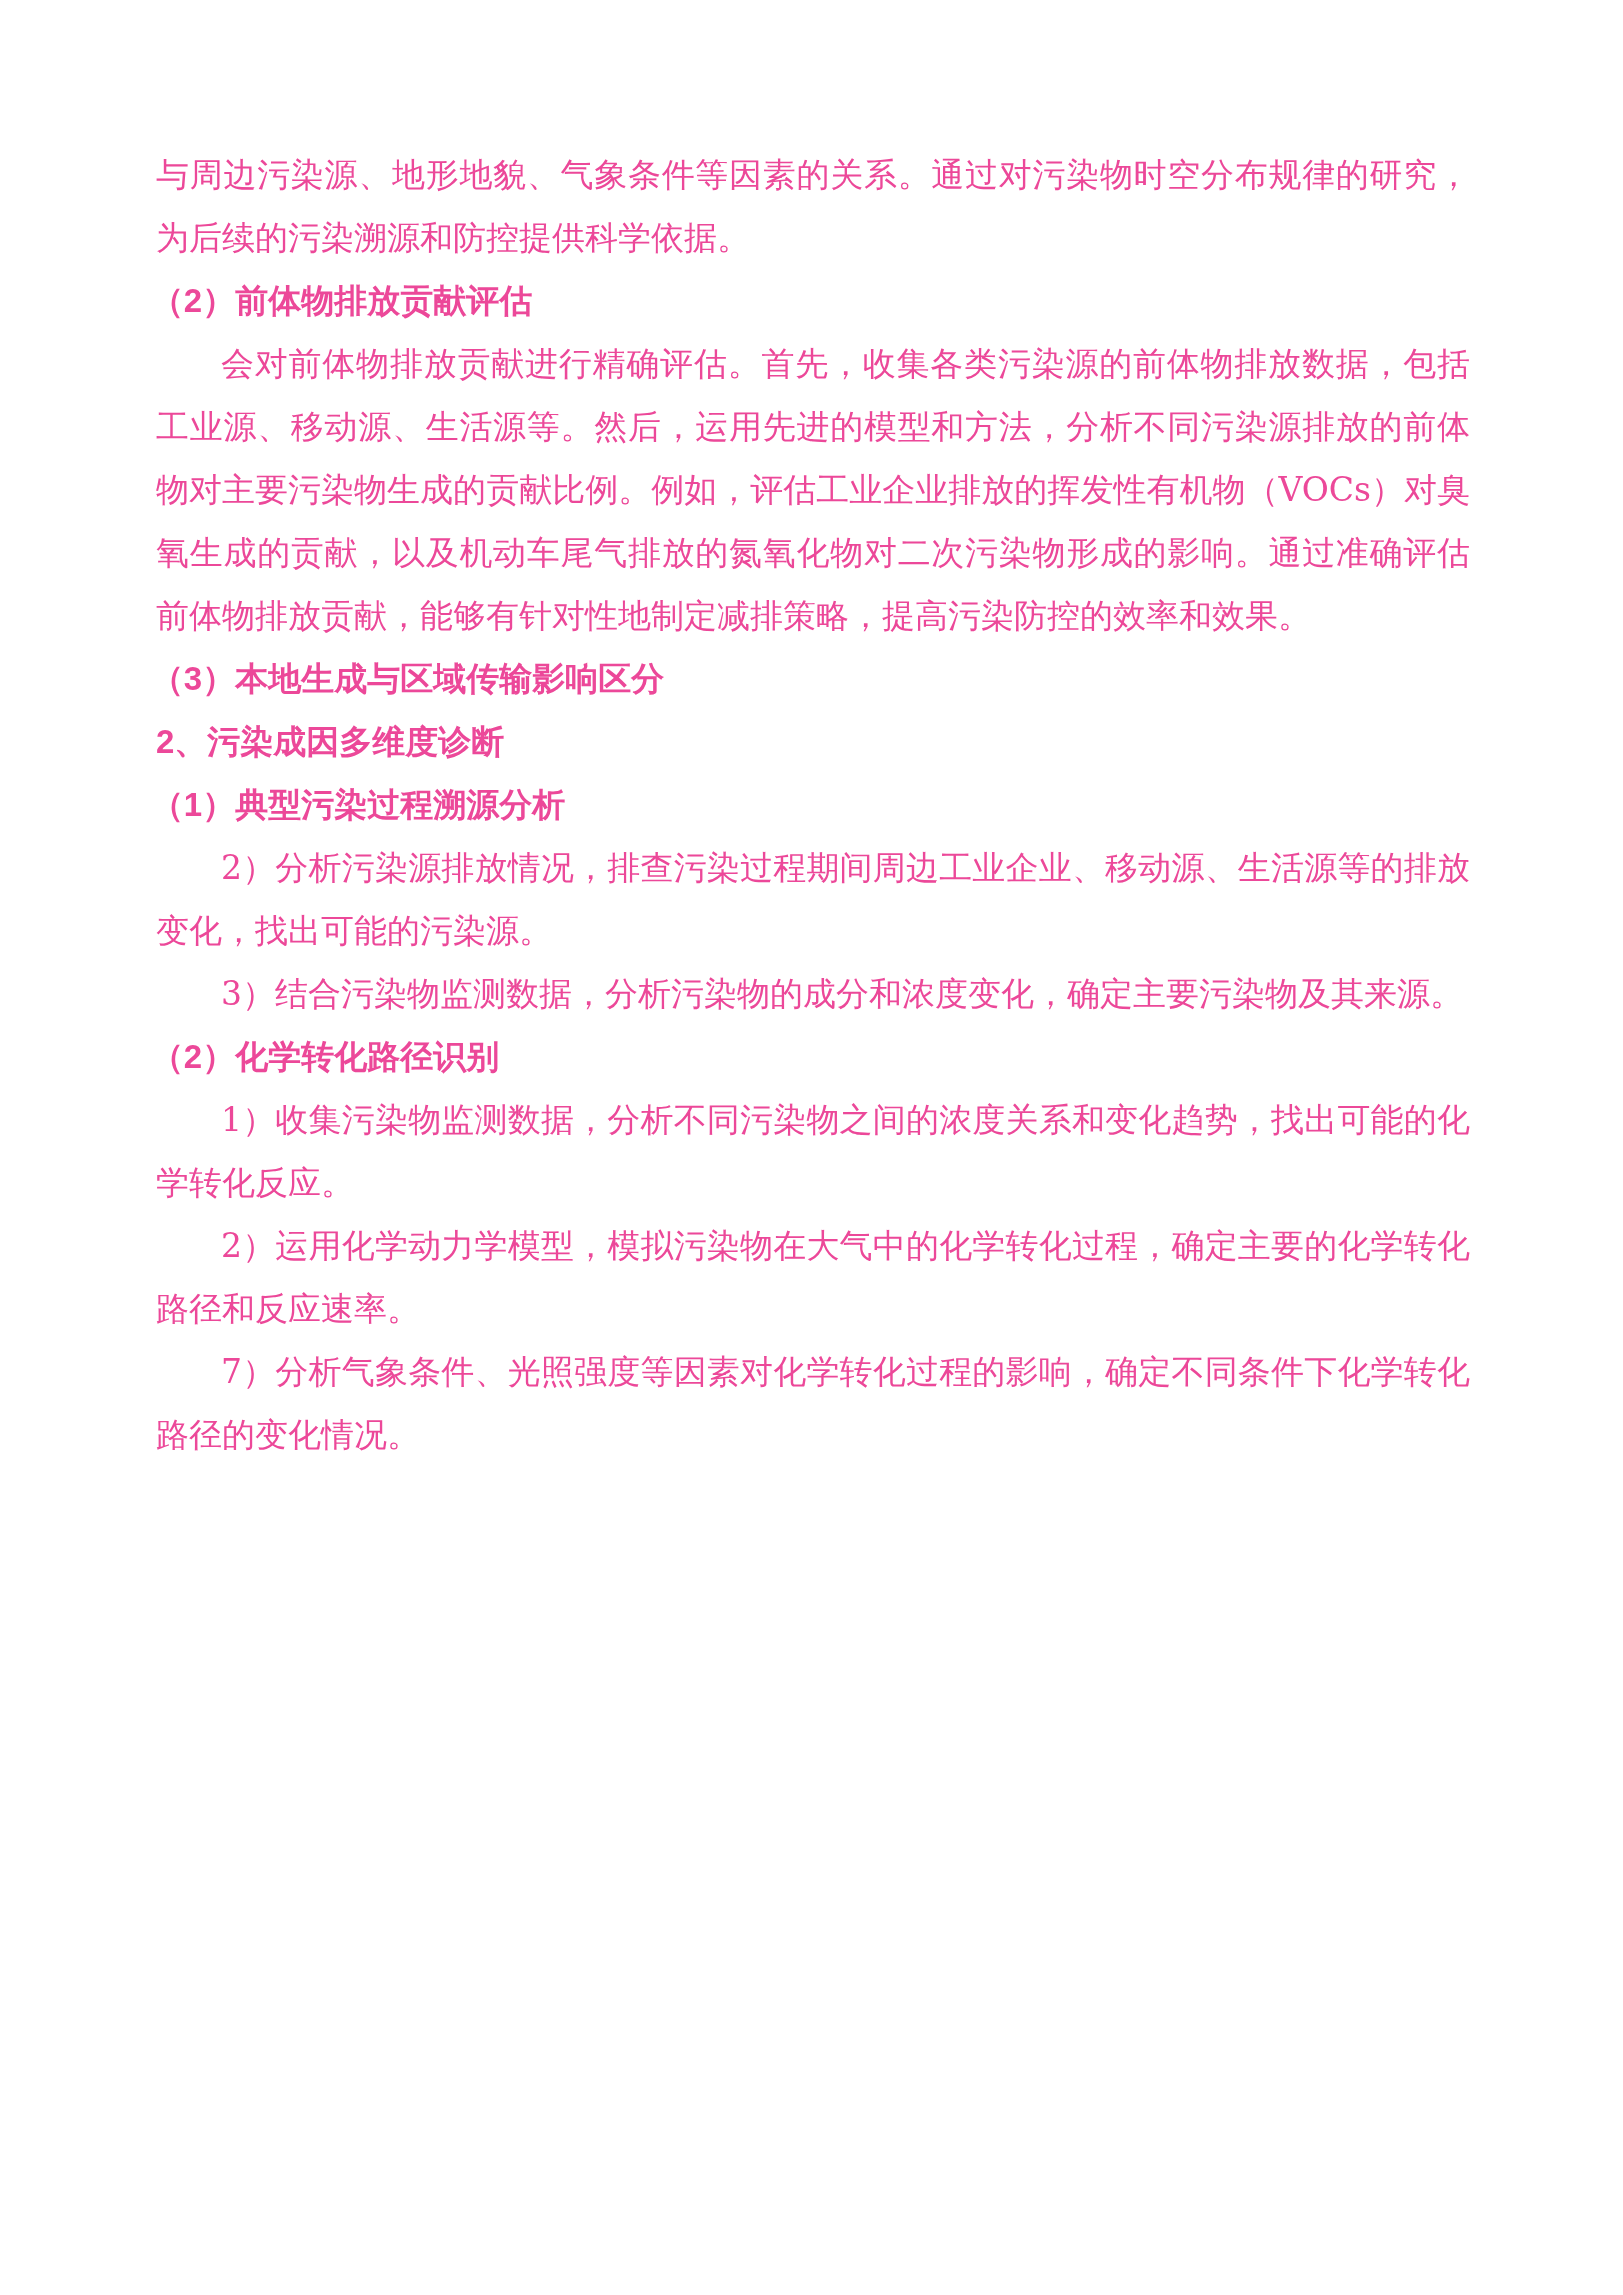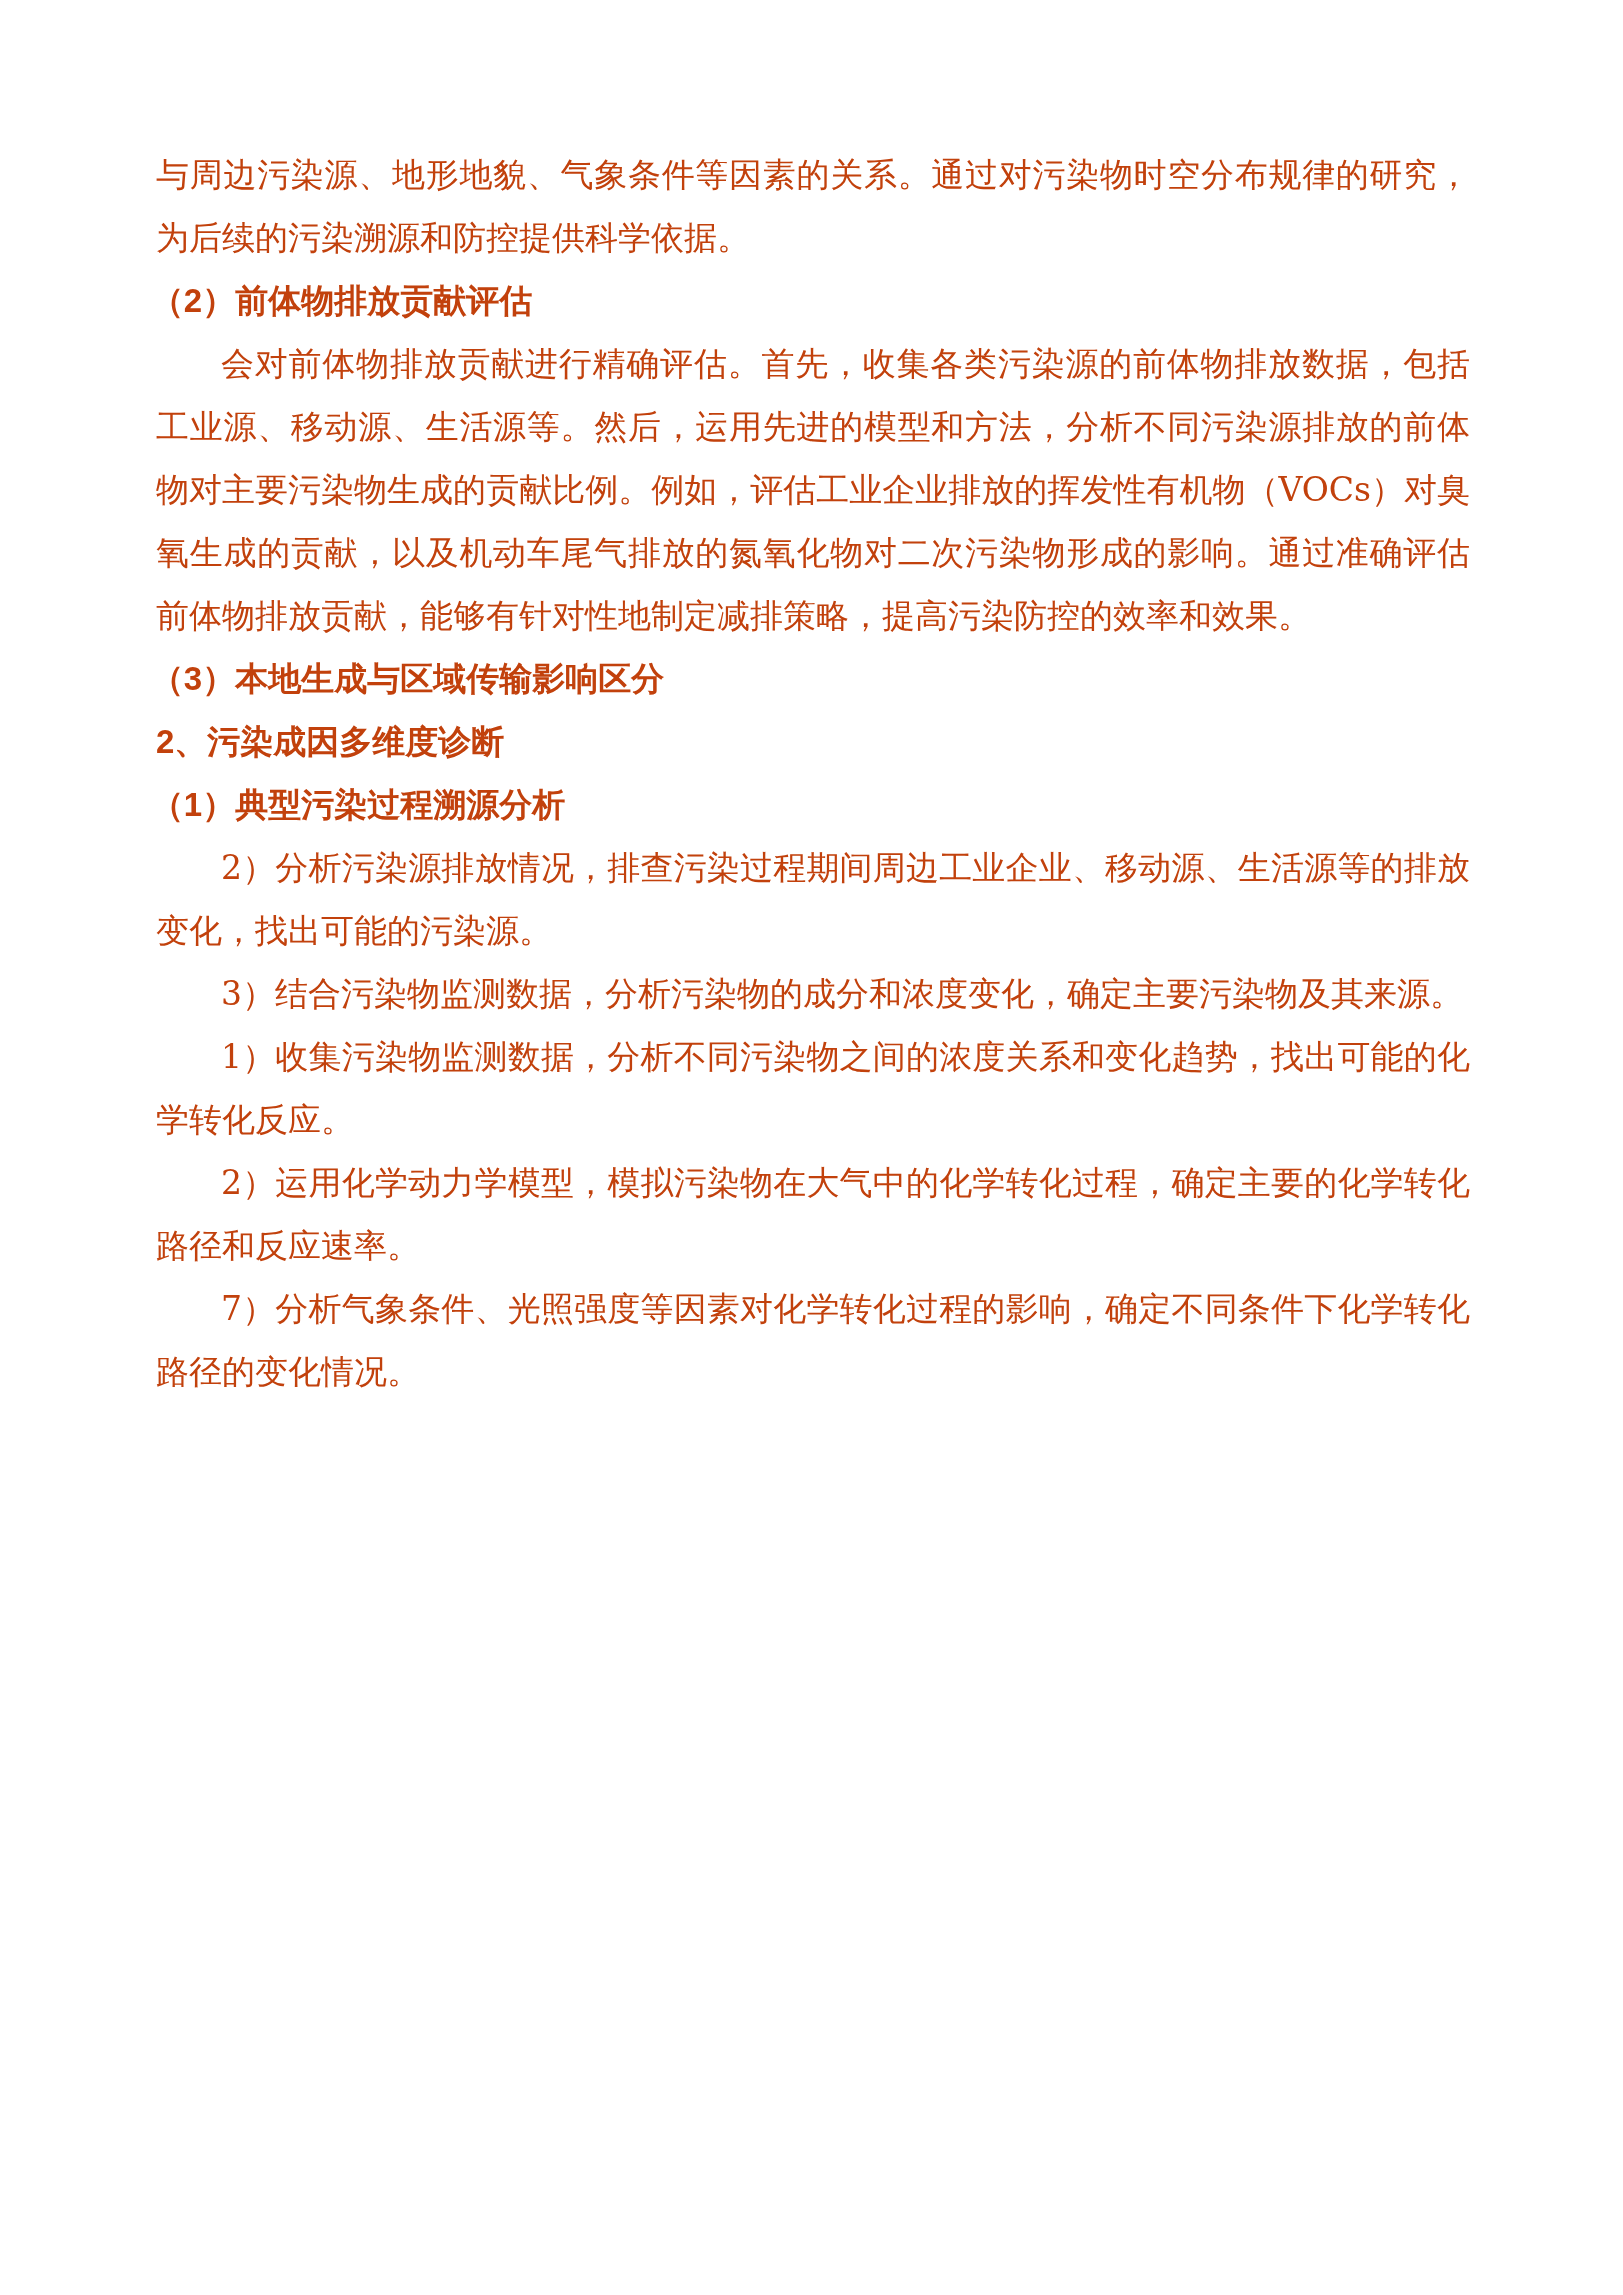--- a/index.html
+++ b/index.html
@@ -5,36 +5,37 @@
   html, body { margin: 0; padding: 0; background: #ffffff; }
   body { width: 1623px; height: 2295px; position: relative; overflow: hidden; }
   .page {
     position: absolute;
     left: 156px;
     top: 143px;
     width: 1314px;
     font-family: "DejaVu Serif", "Liberation Serif", serif;
     font-size: 33px;
     line-height: 63px;
-    color: #c2410c;
+    color: #ec4899;
   }
   .p { margin: 0; text-align: justify; text-align-last: left; }
   .indent { text-indent: 65px; }
   .h { margin: 0; font-weight: bold; font-family: Liberation Sans, sans-serif; }
   .h-paren { margin-left: -5.2px; }
 </style>
 </head>
 <body>
 
 <div class="page">
   <p class="p">与周边污染源、地形地貌、气象条件等因素的关系。通过对污染物时空分布规律的研究，为后续的污染溯源和防控提供科学依据。</p>
   <p class="h h-paren">（2）前体物排放贡献评估</p>
   <p class="p indent">会对前体物排放贡献进行精确评估。首先，收集各类污染源的前体物排放数据，包括工业源、移动源、生活源等。然后，运用先进的模型和方法，分析不同污染源排放的前体物对主要污染物生成的贡献比例。例如，评估工业企业排放的挥发性有机物（VOCs）对臭氧生成的贡献，以及机动车尾气排放的氮氧化物对二次污染物形成的影响。通过准确评估前体物排放贡献，能够有针对性地制定减排策略，提高污染防控的效率和效果。</p>
   <p class="h h-paren">（3）本地生成与区域传输影响区分</p>
   <p class="h">2、污染成因多维度诊断</p>
   <p class="h h-paren">（1）典型污染过程溯源分析</p>
   <p class="p indent">2）分析污染源排放情况，排查污染过程期间周边工业企业、移动源、生活源等的排放变化，找出可能的污染源。</p>
   <p class="p indent">3）结合污染物监测数据，分析污染物的成分和浓度变化，确定主要污染物及其来源。</p>
+  <p class="h h-paren">（2）化学转化路径识别</p>
   <p class="p indent">1）收集污染物监测数据，分析不同污染物之间的浓度关系和变化趋势，找出可能的化学转化反应。</p>
   <p class="p indent">2）运用化学动力学模型，模拟污染物在大气中的化学转化过程，确定主要的化学转化路径和反应速率。</p>
   <p class="p indent">7）分析气象条件、光照强度等因素对化学转化过程的影响，确定不同条件下化学转化路径的变化情况。</p>
 </div>
 
 
 </body></html>

